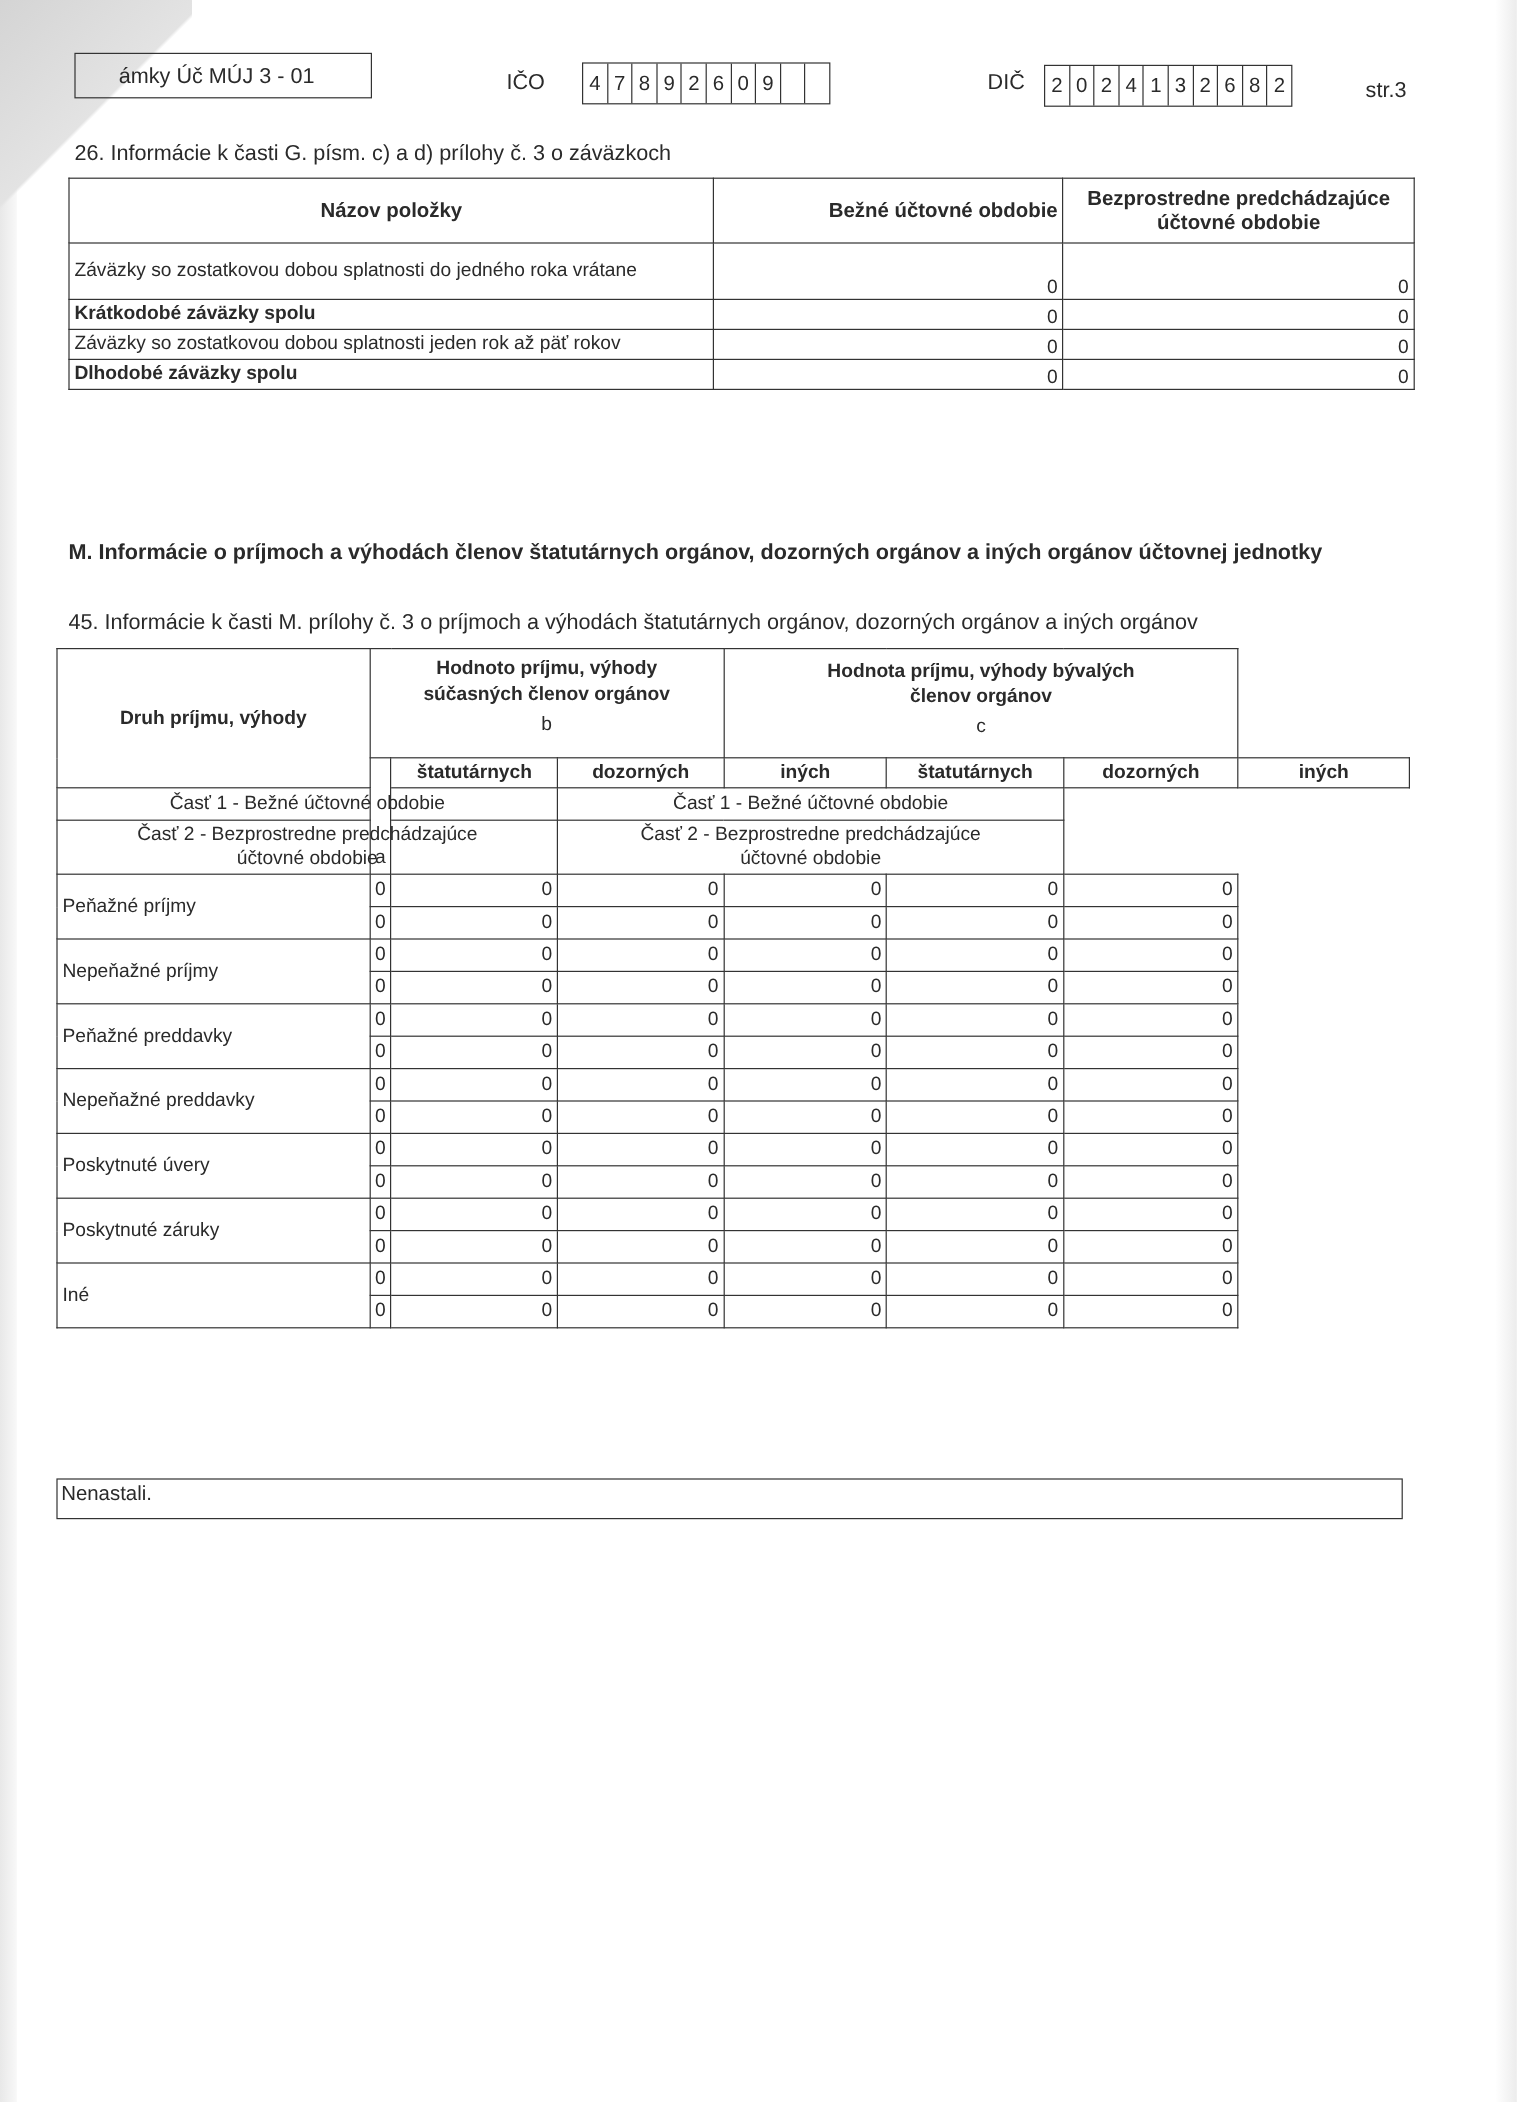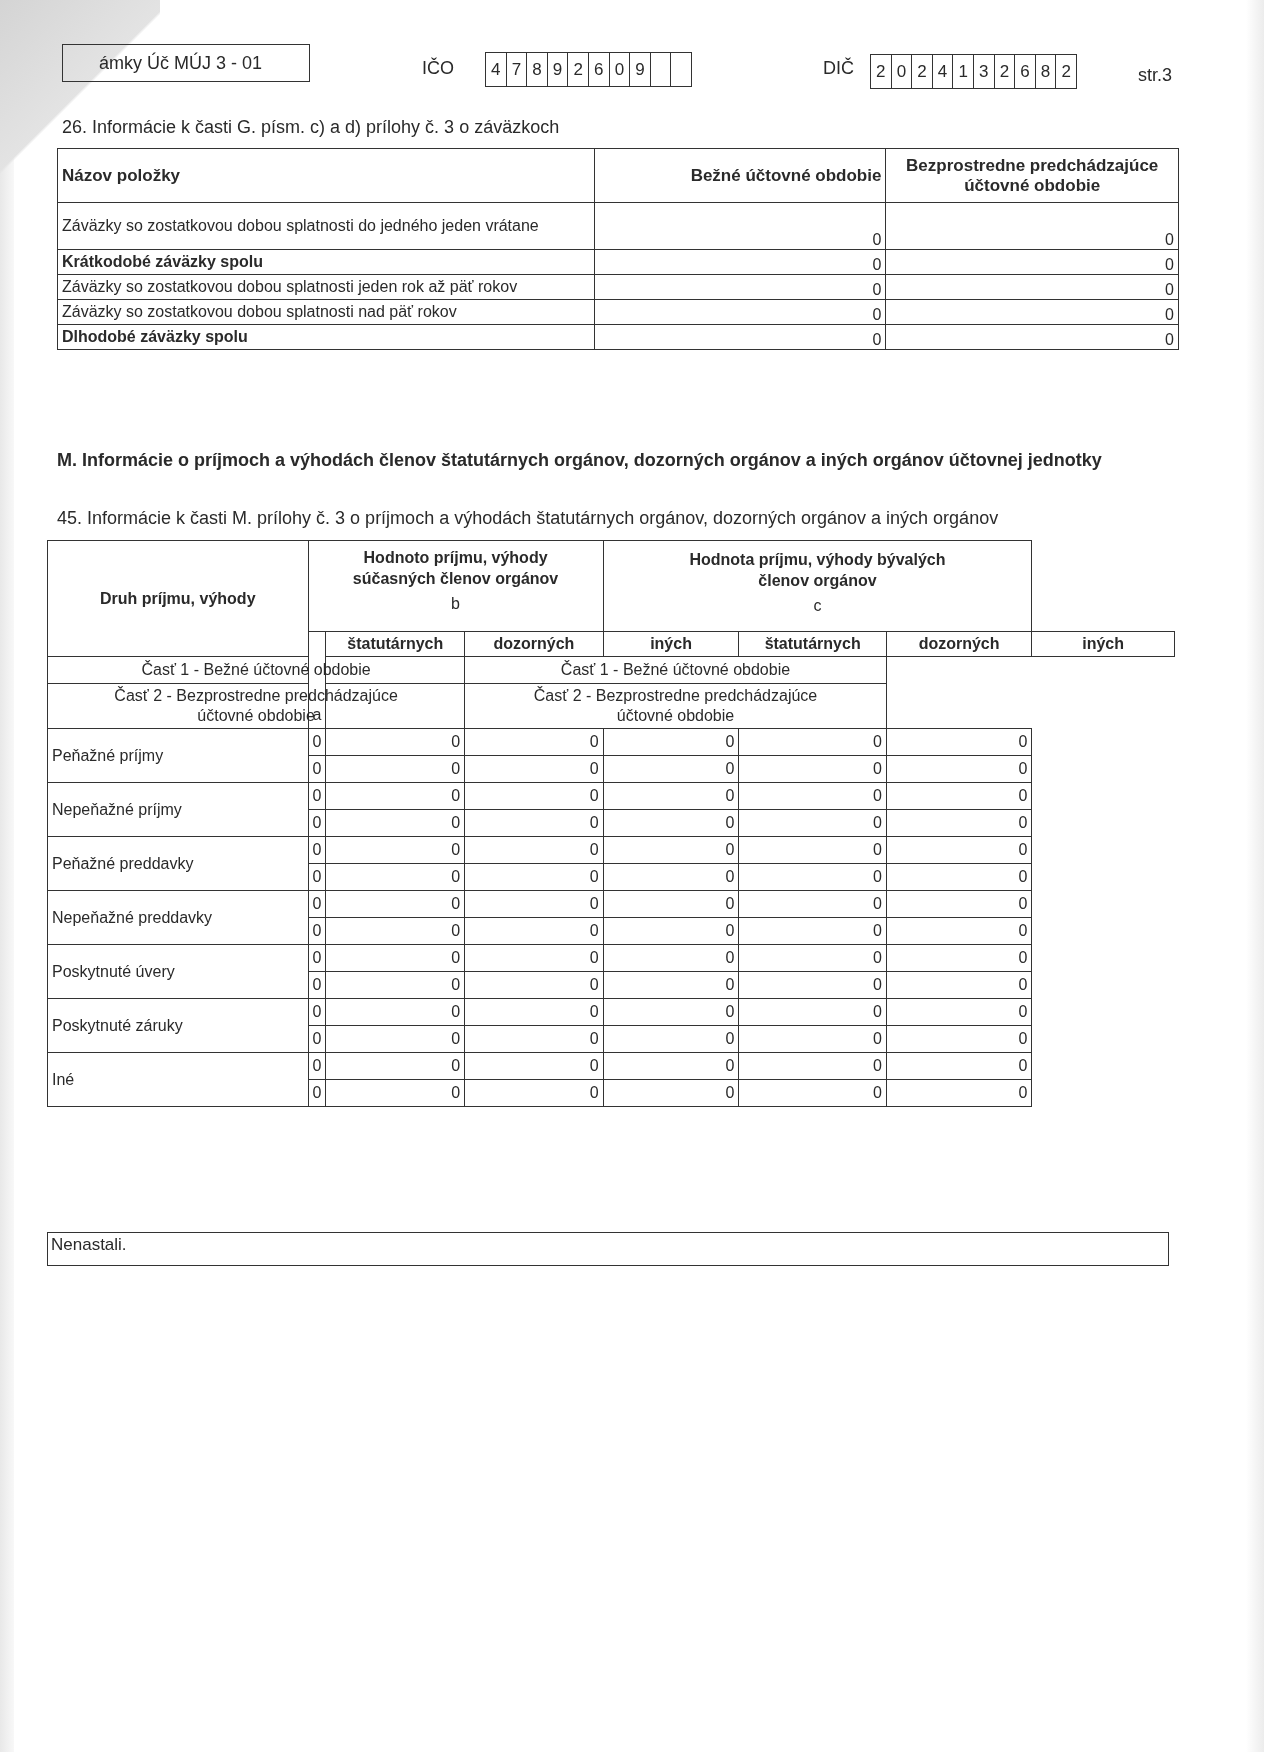--- a/index.html
+++ b/index.html
@@ -97,41 +97,36 @@
     <span>6</span>
     <span>8</span>
     <span>2</span>
   </div>
   <div class="page-num">str.3</div>
 
   <div class="sec-title" style="left:62px; top:117px;">26. Informácie k časti G. písm. c) a d) prílohy č. 3 o záväzkoch</div>
   <table class="t26">
     <tbody>
         <tr>
-      <th class="c1" style="">Názov položky</th>
+      <th class="c1" style="text-align:center">Názov položky</th>
       <th class="c2" style="text-align:right">Bežné účtovné obdobie</th>
       <th class="c3" style="text-align:center">Bezprostredne predchádzajúce účtovné obdobie</th>
     </tr>
     <tr class="tall">
-      <td class="c1">Záväzky so zostatkovou dobou splatnosti do jedného jeden vrátane</td>
+      <td class="c1">Záväzky so zostatkovou dobou splatnosti do jedného roka vrátane</td>
       <td class="c2">0</td>
       <td class="c3">0</td>
     </tr>
     <tr>
       <td class="c1 b">Krátkodobé záväzky spolu</td>
       <td class="c2">0</td>
       <td class="c3">0</td>
     </tr>
     <tr>
       <td class="c1">Záväzky so zostatkovou dobou splatnosti jeden rok až päť rokov</td>
-      <td class="c2">0</td>
-      <td class="c3">0</td>
-    </tr>
-    <tr>
-      <td class="c1">Záväzky so zostatkovou dobou splatnosti nad päť rokov</td>
       <td class="c2">0</td>
       <td class="c3">0</td>
     </tr>
     <tr>
       <td class="c1 b">Dlhodobé záväzky spolu</td>
       <td class="c2">0</td>
       <td class="c3">0</td>
     </tr>
   </tbody>
     </table>

